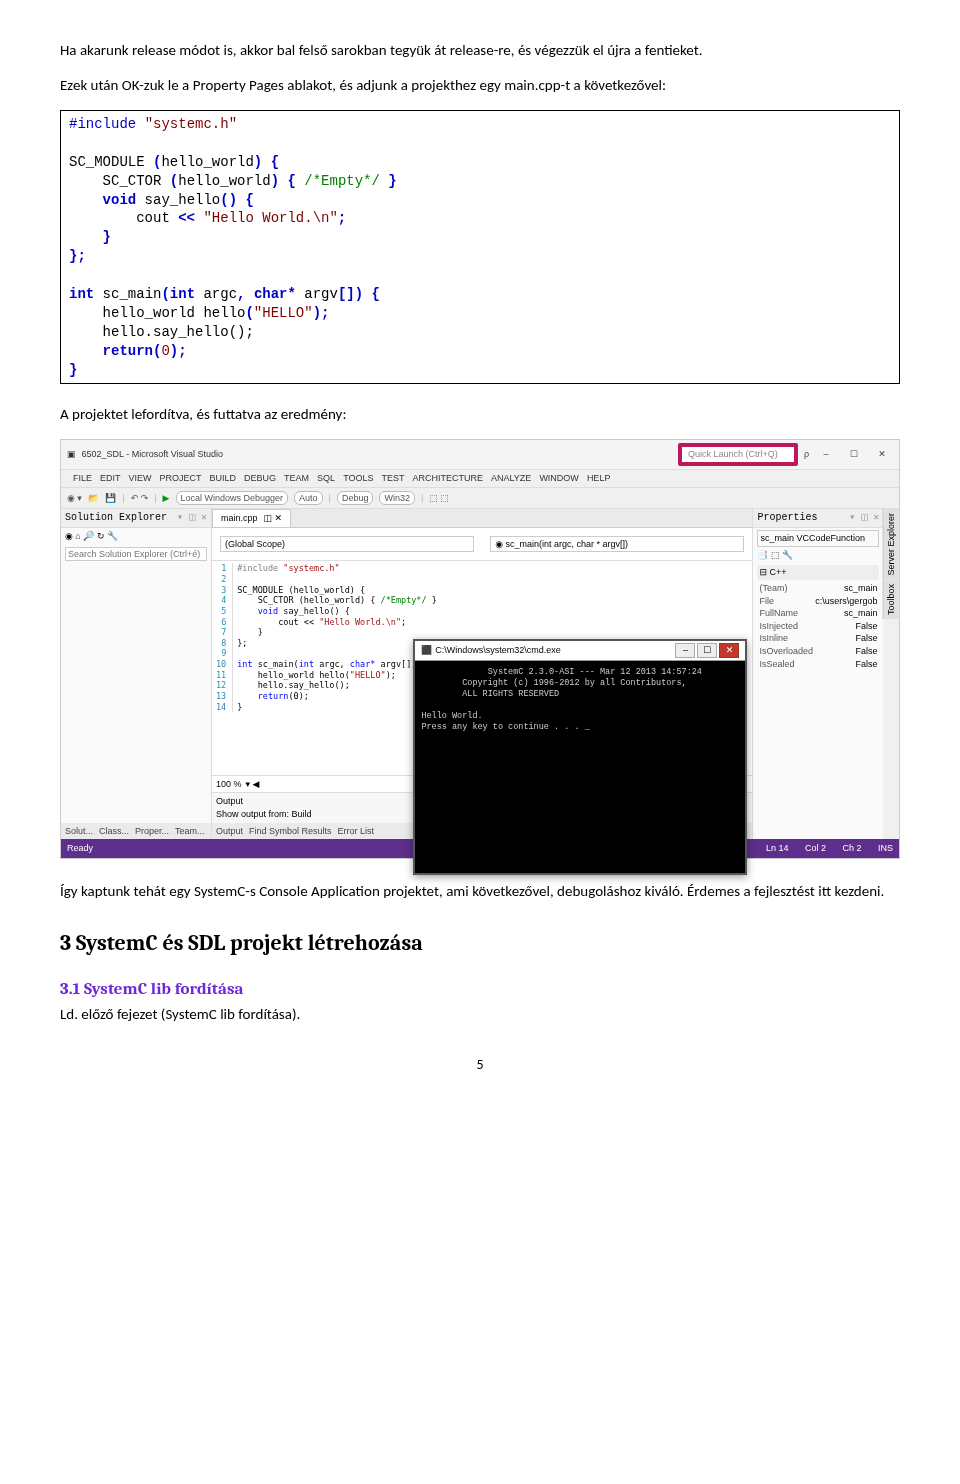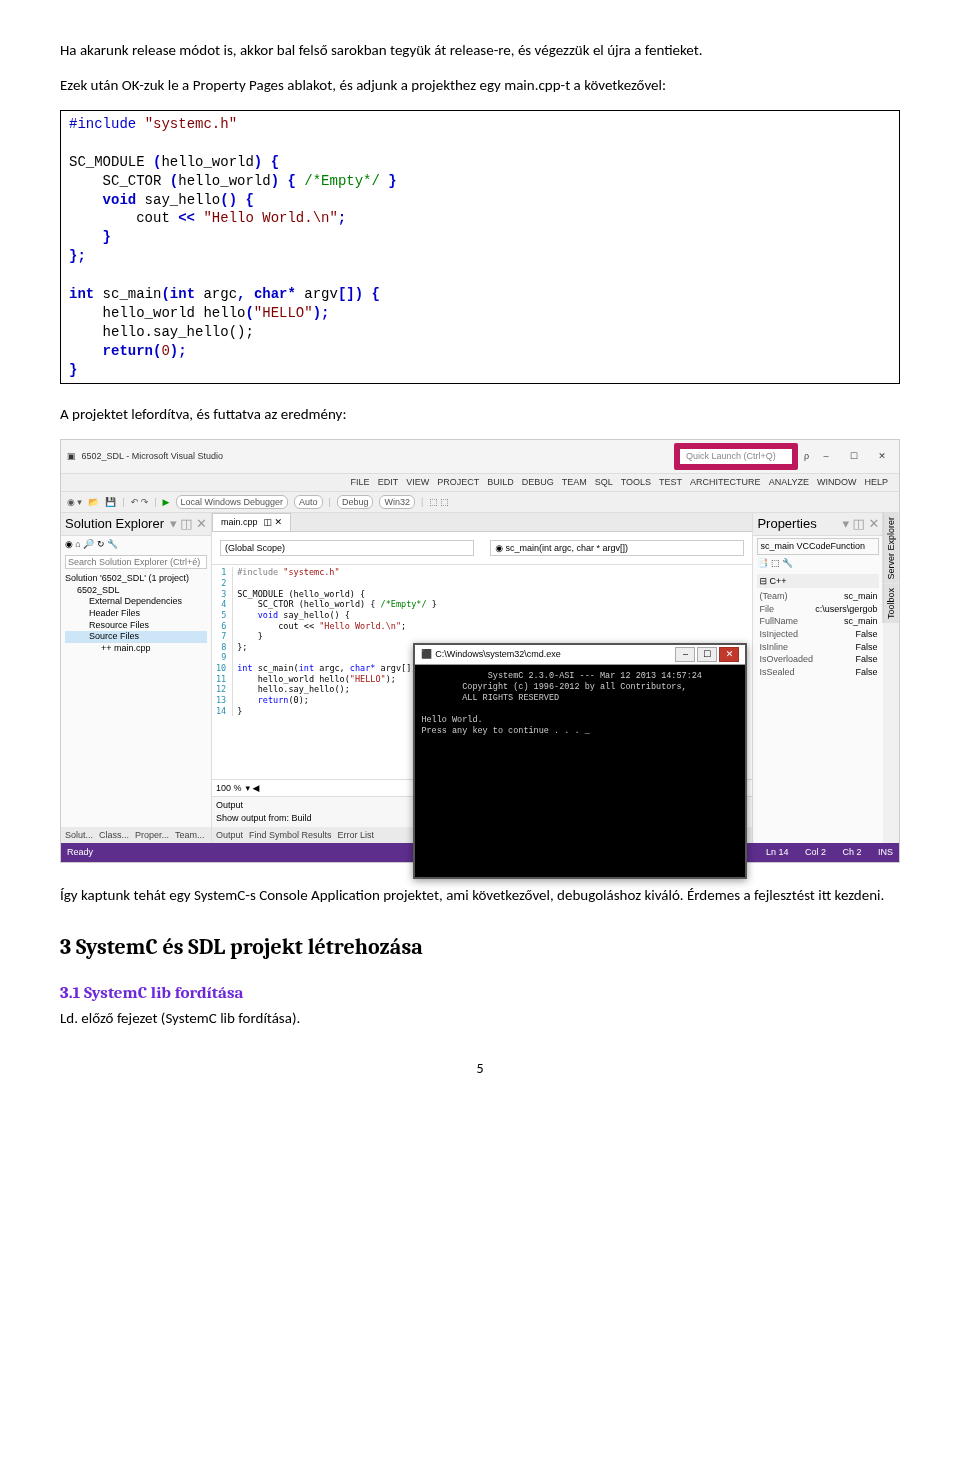--- a/index.html
+++ b/index.html
@@ -33,34 +33,34 @@
     font-size: 9px;
     background: #f0f0f0;
     border: 1px solid #ccc;
   }
   .vs-titlebar {
     display: flex; justify-content: space-between; align-items: center;
     padding: 3px 6px; background: #f4f4f4; border-bottom: 1px solid #ddd;
   }
   .vs-title-left { display:flex; align-items:center; gap:6px; color:#333; }
   .vs-title-right { display:flex; align-items:center; gap:6px; }
-  .search-pill { border:6px solid #be185d; background:#fff; padding:1px 6px; border-radius:2px; color:#888; width:100px; font-size:9px;}
+  .search-pill { border:4px solid #be185d; background:#fff; padding:1px 6px; border-radius:2px; color:#888; width:100px; font-size:9px;}
   .search-rho { color:#444; }
   .win-btn { width:22px; text-align:center; color:#444; }
-  .vs-menubar { padding: 2px 3px; background:#f0f0f0; color:#333; border-bottom:1px solid #ddd;text-align:right;}
+  .vs-menubar { padding: 2px 12px; background:#f0f0f0; color:#333; border-bottom:1px solid #ddd;}
   .vs-menubar span { margin-right: 8px; }
   .vs-toolbar { padding:3px 6px; background:#f0f0f0; border-bottom:1px solid #ddd; display:flex; align-items:center; gap:6px; color:#555;}
   .vs-toolbar .sep { color:#bbb; }
   .pill { border:1px solid #bbb; padding:0 4px; border-radius:6px; background:#fff; font-size:9px;}
   .green-tri { color:#090; }
   .vs-body { display:flex; height:330px; }
   .vs-col-left { width:150px; background:#fafafa; border-right:1px solid #ddd; display:flex; flex-direction:column;}
   .vs-col-right { width:130px; background:#fafafa; border-left:1px solid #ddd; display:flex; flex-direction:column;}
   .vs-col-center { flex:1; display:flex; flex-direction:column; background:#fff; position:relative;}
-  .pane-head { background:#eee; padding:2px 4px; font-size:13px; display:flex; justify-content:space-between; border-bottom:1px solid #ddd;}
+  .pane-head { background:#eee; padding:2px 4px; font-size:10px; display:flex; justify-content:space-between; border-bottom:1px solid #ddd;font-family:Liberation Mono, monospace;}
   .pane-head .x { color:#999; }
   .pane-search { padding:2px 4px; }
   .pane-search input { width:100%; font-size:9px; border:1px solid #ccc; padding:1px 2px; box-sizing:border-box;}
   .tree { padding:2px 4px; font-size:9px; line-height:1.3; }
   .tree .lvl1 { padding-left:0;}
   .tree .lvl2 { padding-left:12px;}
   .tree .lvl3 { padding-left:24px;}
   .tree .lvl4 { padding-left:36px;}
   .tree .sel { background:#cde6f7; }
   .props { font-size:9px; padding:2px 4px; }
@@ -162,29 +162,20 @@
   <div class="side-tabs-outer">
   <div class="vs-body" style="flex:1">
 
     <div class="vs-col-left">
       <div class="pane-head">
             <span>Solution Explorer</span>
             <span class="x">▾ ◫ ✕</span>
           </div>
       <div style="padding:2px 4px;">◉ ⌂ 🔎 ↻ 🔧</div>
       <div class="pane-search"><input placeholder="Search Solution Explorer (Ctrl+é)" style=""></div>
-      <div class="tree">
-        <div class="lvl1">Solution '6502_SDL' (1 project)</div>
-        <div class="lvl2">6502_SDL</div>
-        <div class="lvl3">External Dependencies</div>
-        <div class="lvl3">Header Files</div>
-        <div class="lvl3">Resource Files</div>
-        <div class="lvl3 sel">Source Files</div>
-        <div class="lvl4">++ main.cpp</div>
-      </div>
       <div style="flex:1"></div>
       <div class="bottom-tabs-left">
         <span>Solut...</span><span>Class...</span><span>Proper...</span><span>Team...</span>
       </div>
     </div>
 
     <div class="vs-col-center">
       <div class="editor-tabs">
             <div class="editor-tab">
               <span>main.cpp</span>

